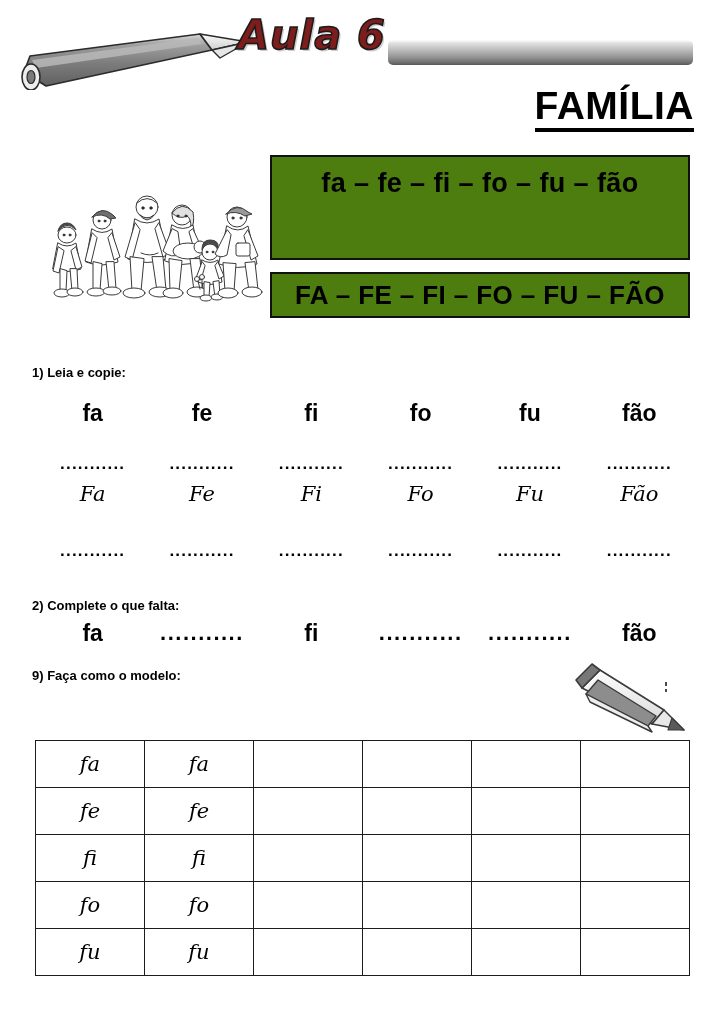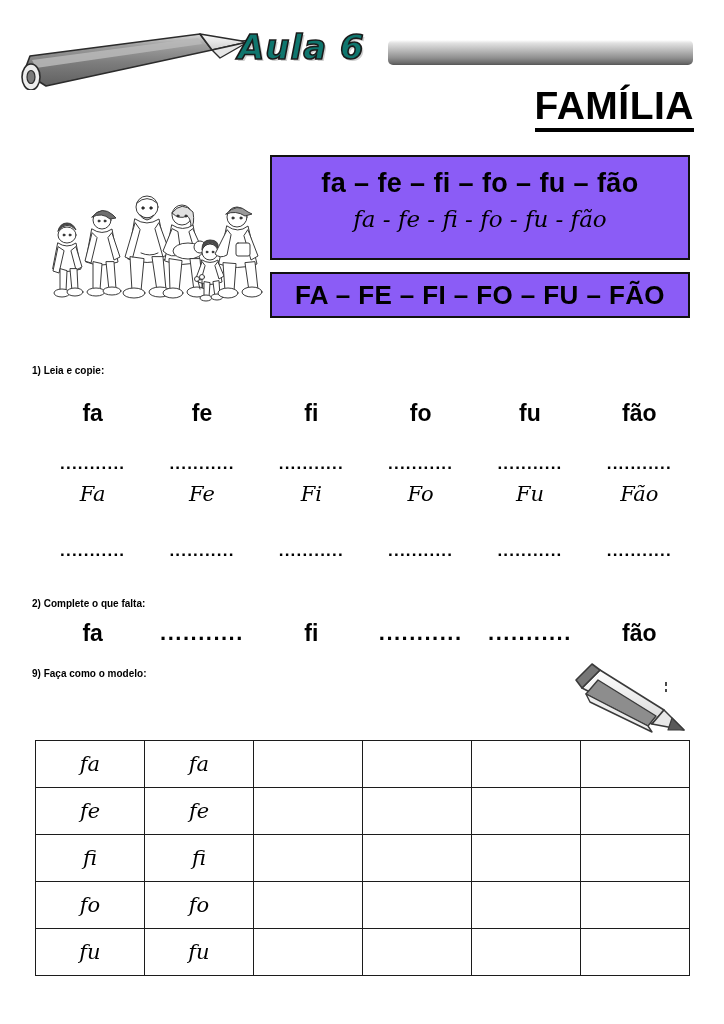--- a/index.html
+++ b/index.html
@@ -27,27 +27,27 @@
   .pencil-big {
     position: absolute;
     left: 16px;
     top: 28px;
     width: 260px;
     height: 62px;
   }
   .aula-badge {
     position: absolute;
     left: 238px;
-    top: 27px;
+    top: 12px;
     font-family: "DejaVu Sans", sans-serif;
-    font-size: 34px;
+    font-size: 40px;
     font-weight: bold;
     font-style: italic;
     letter-spacing: 1px;
-    color: #0f766e;
+    color: #7f1d1d;
     -webkit-text-stroke: 1.6px #1a1a1a;
     text-shadow: 2px 2px 0 #cfcfcf;
     white-space: nowrap;
   }
   .pencil-bar {
     position: absolute;
     left: 388px;
     top: 40px;
     width: 305px;
     height: 25px;
@@ -75,21 +75,21 @@
     top: 165px;
     width: 225px;
     height: 145px;
   }
 
   
   .syl-box {
     position: absolute;
     border: 2px solid #111;
     box-sizing: border-box;
-    background: #8b5cf6;
+    background: #4d7c0f;
     text-align: center;
   }
   .box-lower {
     left: 270px;
     top: 155px;
     width: 420px;
     height: 105px;
   }
   .box-upper {
     left: 270px;
@@ -122,21 +122,21 @@
   
   .cursive {
     font-family: "DejaVu Serif", serif;
     font-style: italic;
     font-weight: 400;
   }
 
   
   .q-label {
     position: absolute;
-    font-size: 10px;
+    font-size: 13px;
     font-weight: bold;
     white-space: nowrap;
   }
   #q1-label { left: 32px; top: 365px; }
   #q2-label { left: 32px; top: 590px; margin-top: 8px; }
   #q3-label { left: 32px; top: 668px; }
 
   .row6 {
     position: absolute;
     left: 38px;
@@ -327,21 +327,20 @@
       <ellipse cx="188" cy="128" rx="10" ry="5"></ellipse>
       <ellipse cx="212" cy="127" rx="10" ry="5"></ellipse>
       <circle cx="193" cy="53" r="1.1" fill="#000"></circle>
       <circle cx="201" cy="53" r="1.1" fill="#000"></circle>
     </g>
   </g>
 </svg>
 
 <div class="syl-box box-lower">
   <div class="print-line">fa – fe – fi – fo – fu – fão</div>
-  <div class="cursive-line cursive">fa - fe - fi - fo - fu - fão</div>
 </div>
 
 <div class="syl-box box-upper">
   <div class="upper-line">FA – FE – FI – FO – FU – FÃO</div>
 </div>
 
 <div class="q-label" id="q1-label">1) Leia e copie:</div>
 
 <div class="row6" id="q1-print">
   <div>fa</div>

